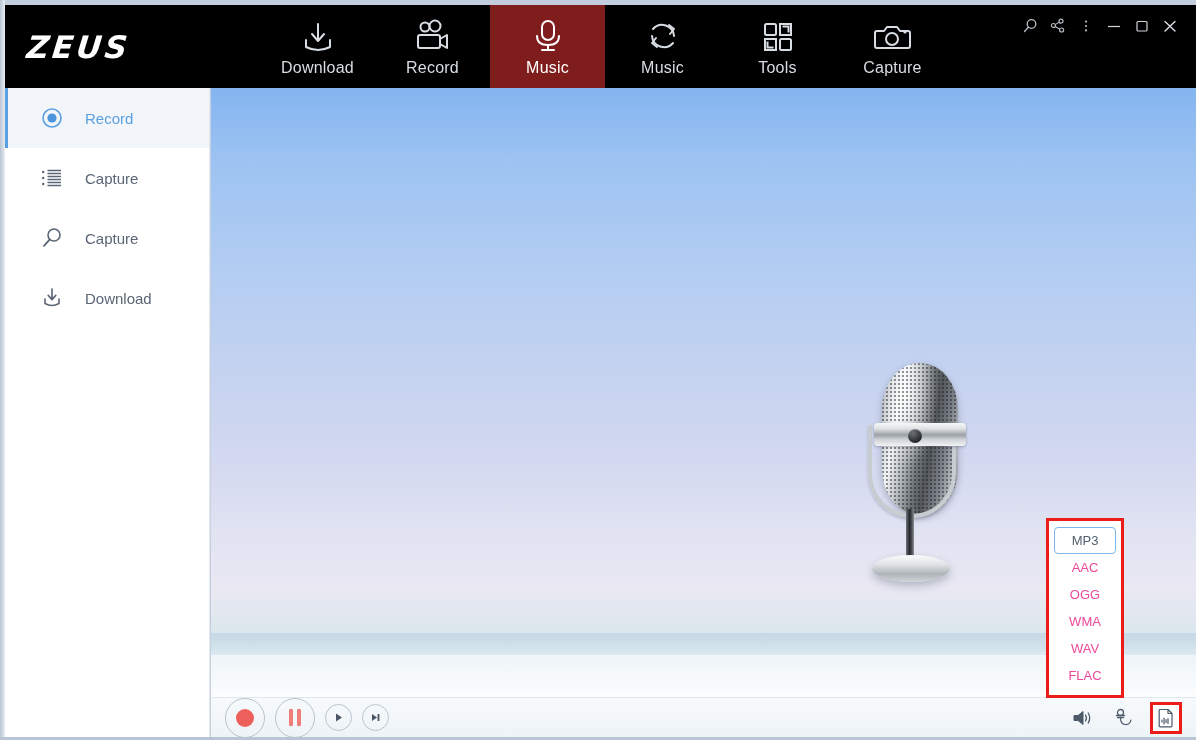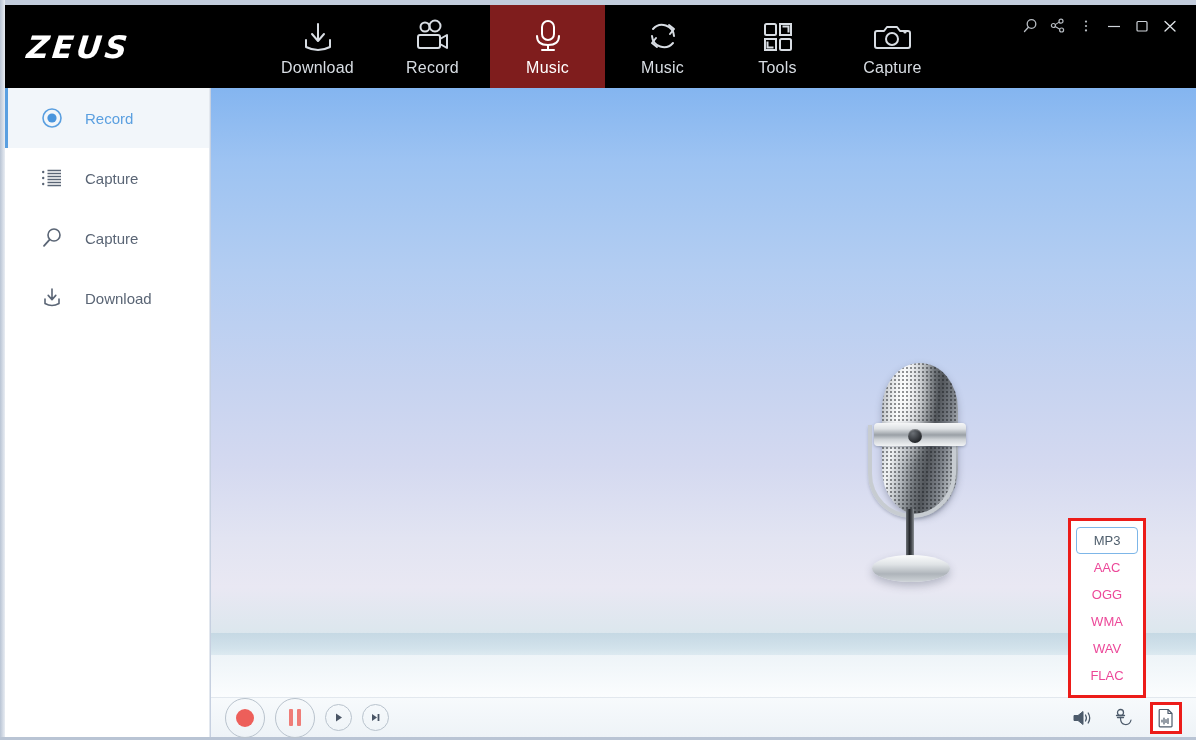--- a/index.html
+++ b/index.html
@@ -131,21 +131,21 @@
   }
   .mic-base2 {
     position:absolute; left:9px; top:199px; width:78px; height:23px;
     border-radius:50%;
     background:linear-gradient(to bottom,#c8ced3,#e7eaed);
     z-index:-1;
   }
 
   
   .fmt-wrap {
-    position:absolute; left:1068px; top:518px; width:78px; height:180px;
+    position:absolute; left:1046px; top:518px; width:78px; height:180px;
     border:3px solid #ec1c19; background:#ffffff; z-index:40;
   }
   .fmt-list { position:absolute; inset:0; display:flex; flex-direction:column;
      align-items:center; padding-top:6px; gap:0; }
   .fmt-item {
     width:62px; height:27px; display:flex; align-items:center; justify-content:center;
     font-size:13px; color:#ec4899; cursor:pointer;
   }
   .fmt-item.selected {
     border:1px solid #7db6e8; border-radius:4px; color:#51606e; background:#fff;

